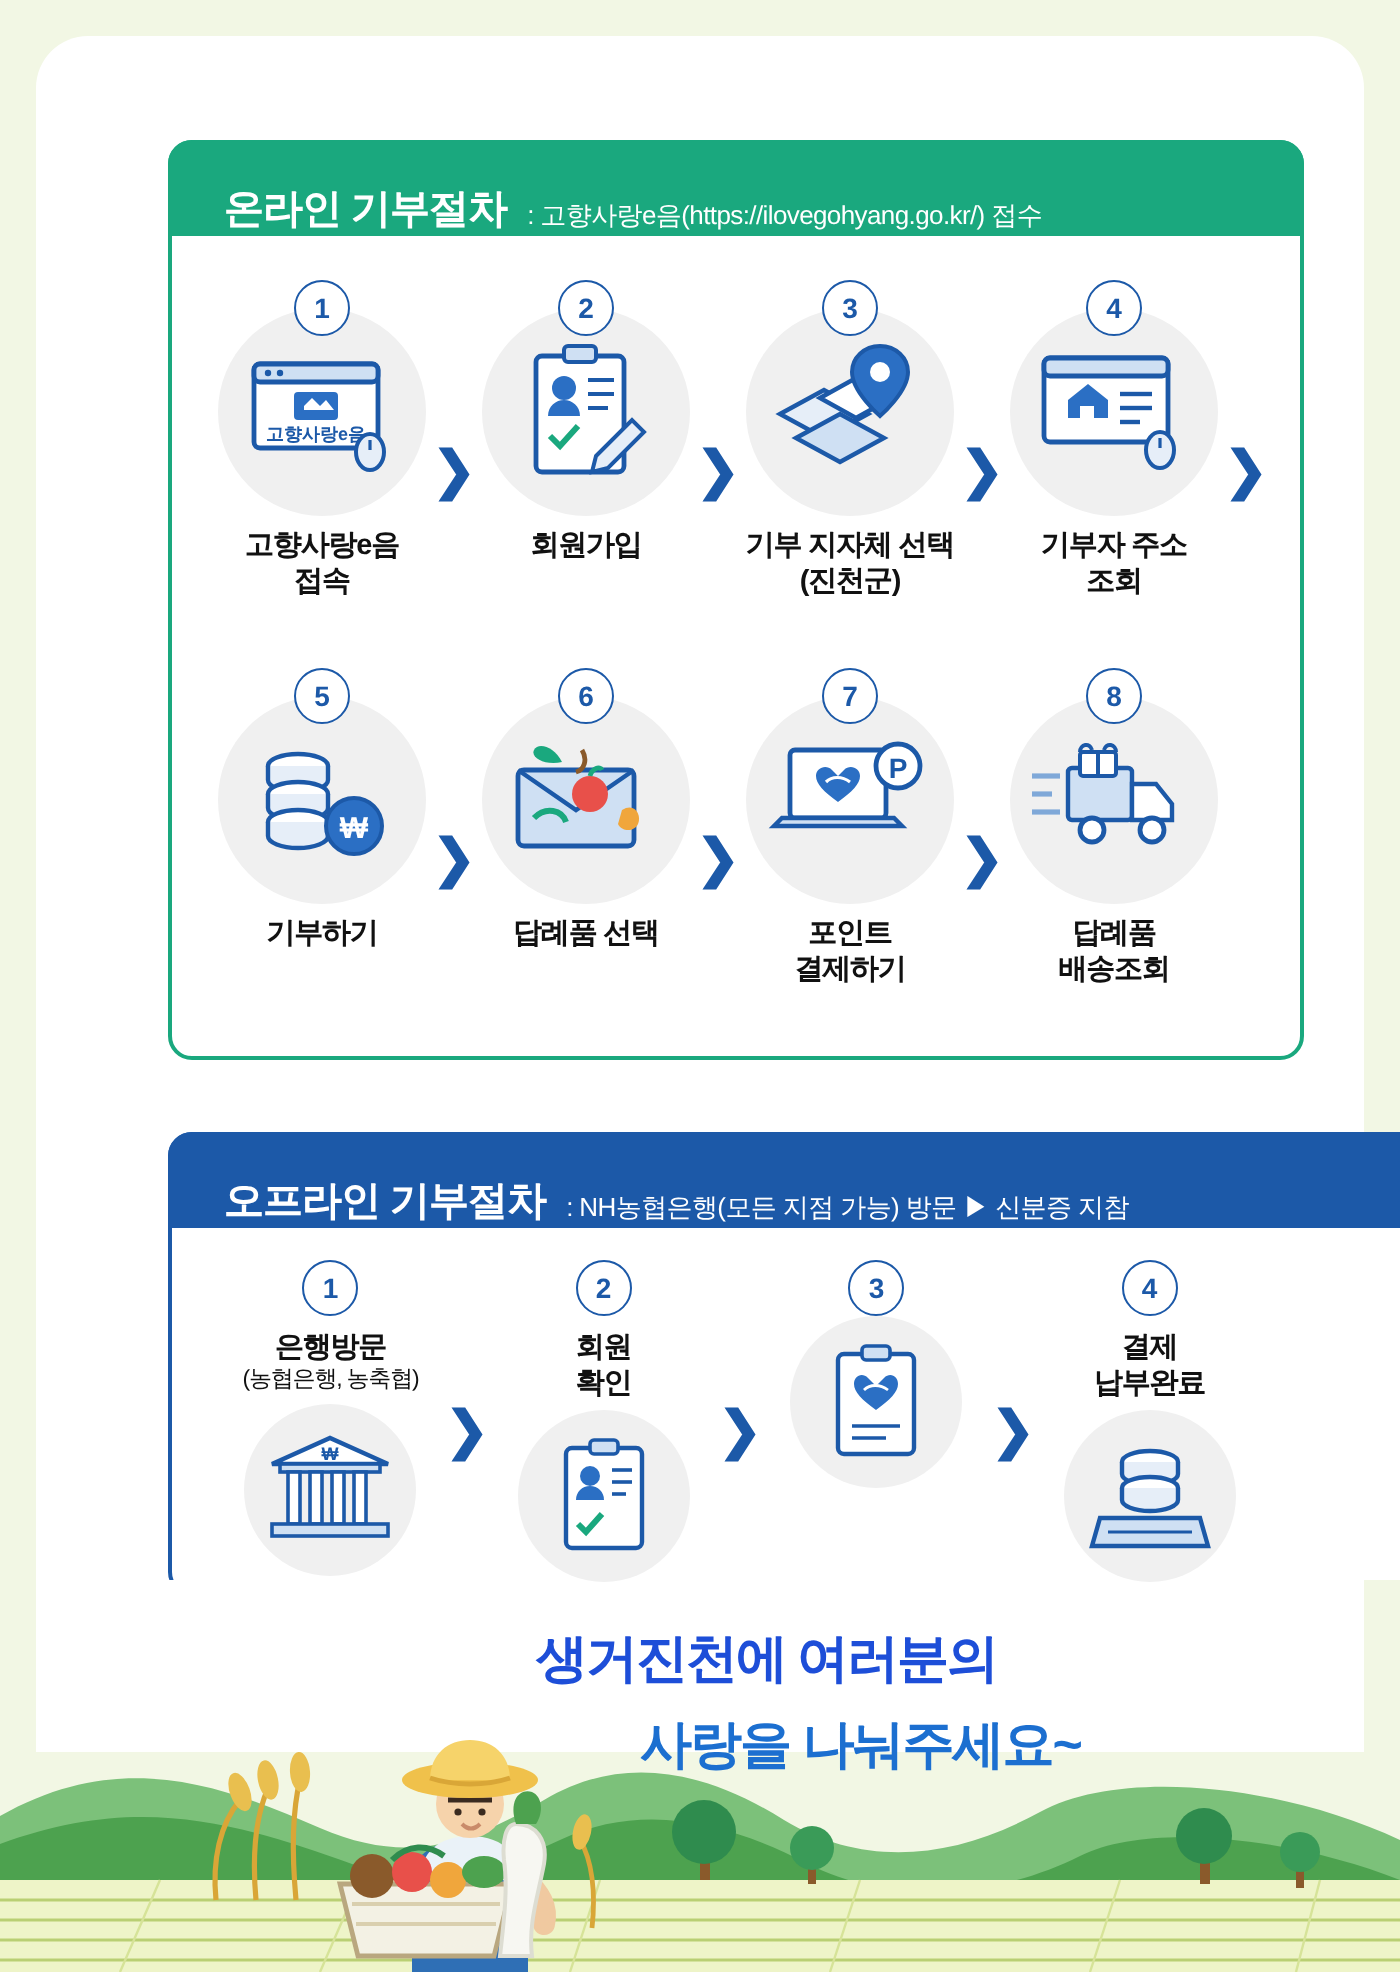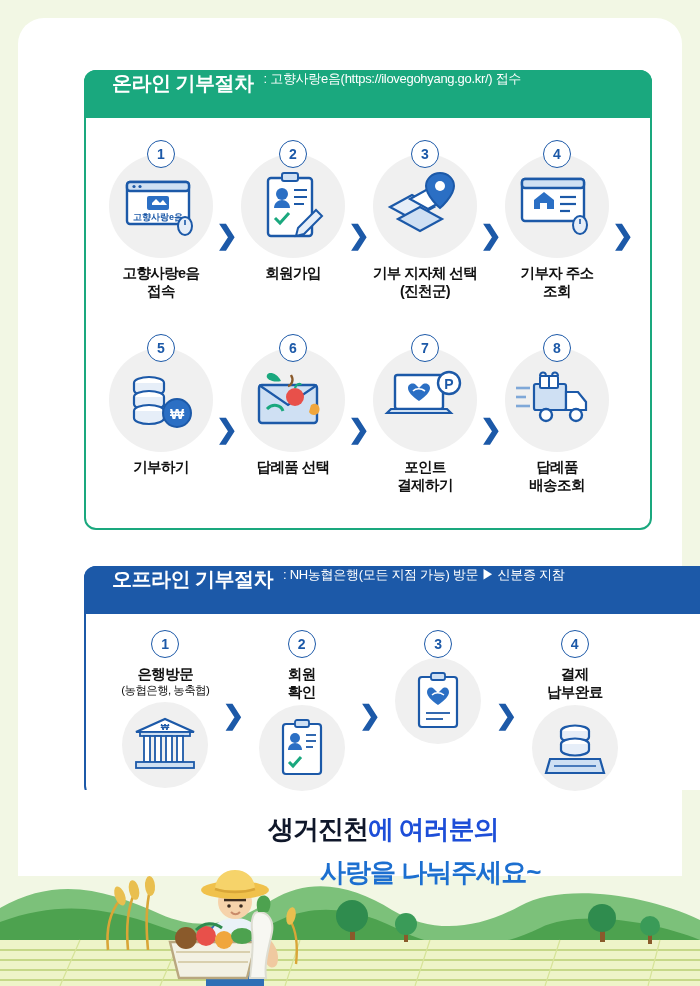--- a/index.html
+++ b/index.html
@@ -39,21 +39,21 @@
   }
 
   
   .sec-header {
     position: absolute;
     left: -2px; top: -2px;
     width: calc(100% + 4px);
     height: 48px;
     border-radius: 12px 12px 0 0;
     display: flex;
-    align-items: flex-start;
+    align-items: flex-end;
     padding-left: 28px;
     color: #fff;
     white-space: nowrap;
   }
   .online .sec-header { background: #1aa87e; }
   .offline .sec-header { background: #1c59a8; }
   .sec-title {
     font-size: 20px;
     font-weight: bold;
     letter-spacing: -0.5px;
@@ -149,21 +149,21 @@
   }
   .slogan {
     position: absolute;
     left: 268px; top: 22px;
     width: 400px;
     text-align: left;
     z-index: 6;
   }
   .slogan .l1 { font-size: 26px; font-weight: bold; letter-spacing: -1px; white-space: nowrap; }
   .slogan .l2 { font-size: 26px; font-weight: bold; letter-spacing: -1px; white-space: nowrap; margin-top: 8px; margin-left: 52px; }
-  .green { color: #0f172a; }
+  .green { color: #1d4ed8; }
   .navy  { color: #1d4ed8; font-family: Liberation Serif, serif; }
   .blue  { color: #1c6fd0; }
 </style>
 </head>
 <body>
 
 <div class="page-card">
 
   <div class="section online">
     <div class="sec-header">

